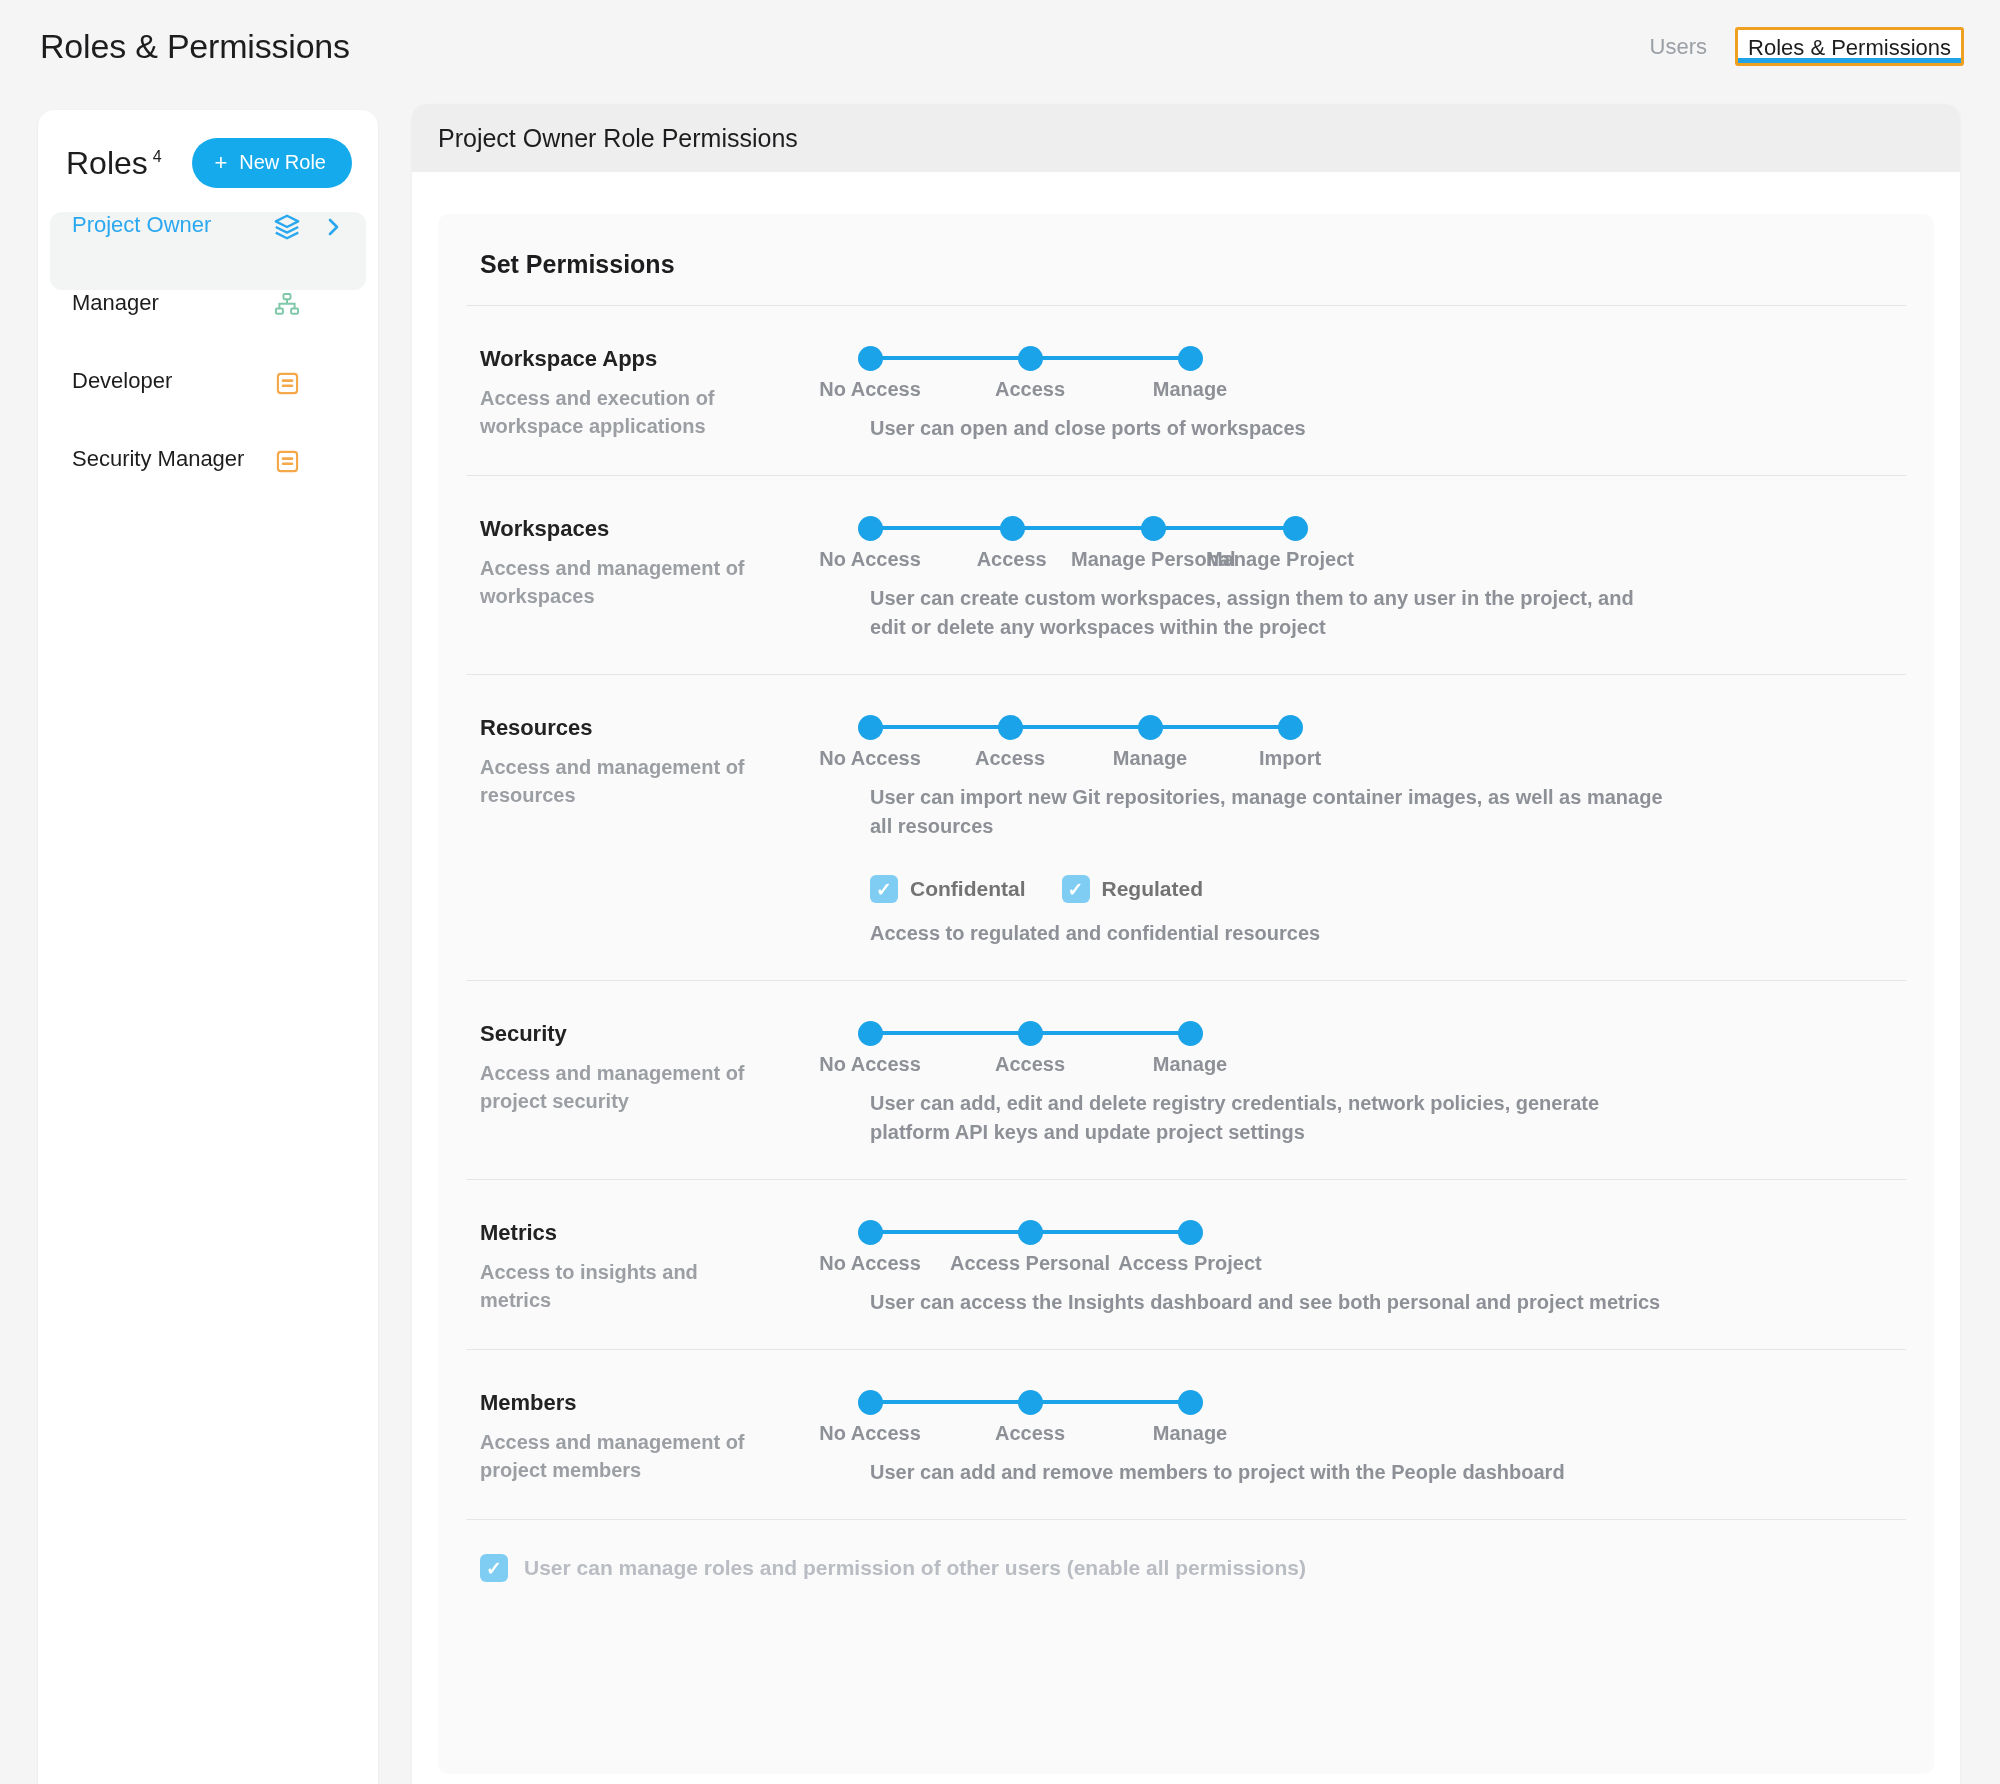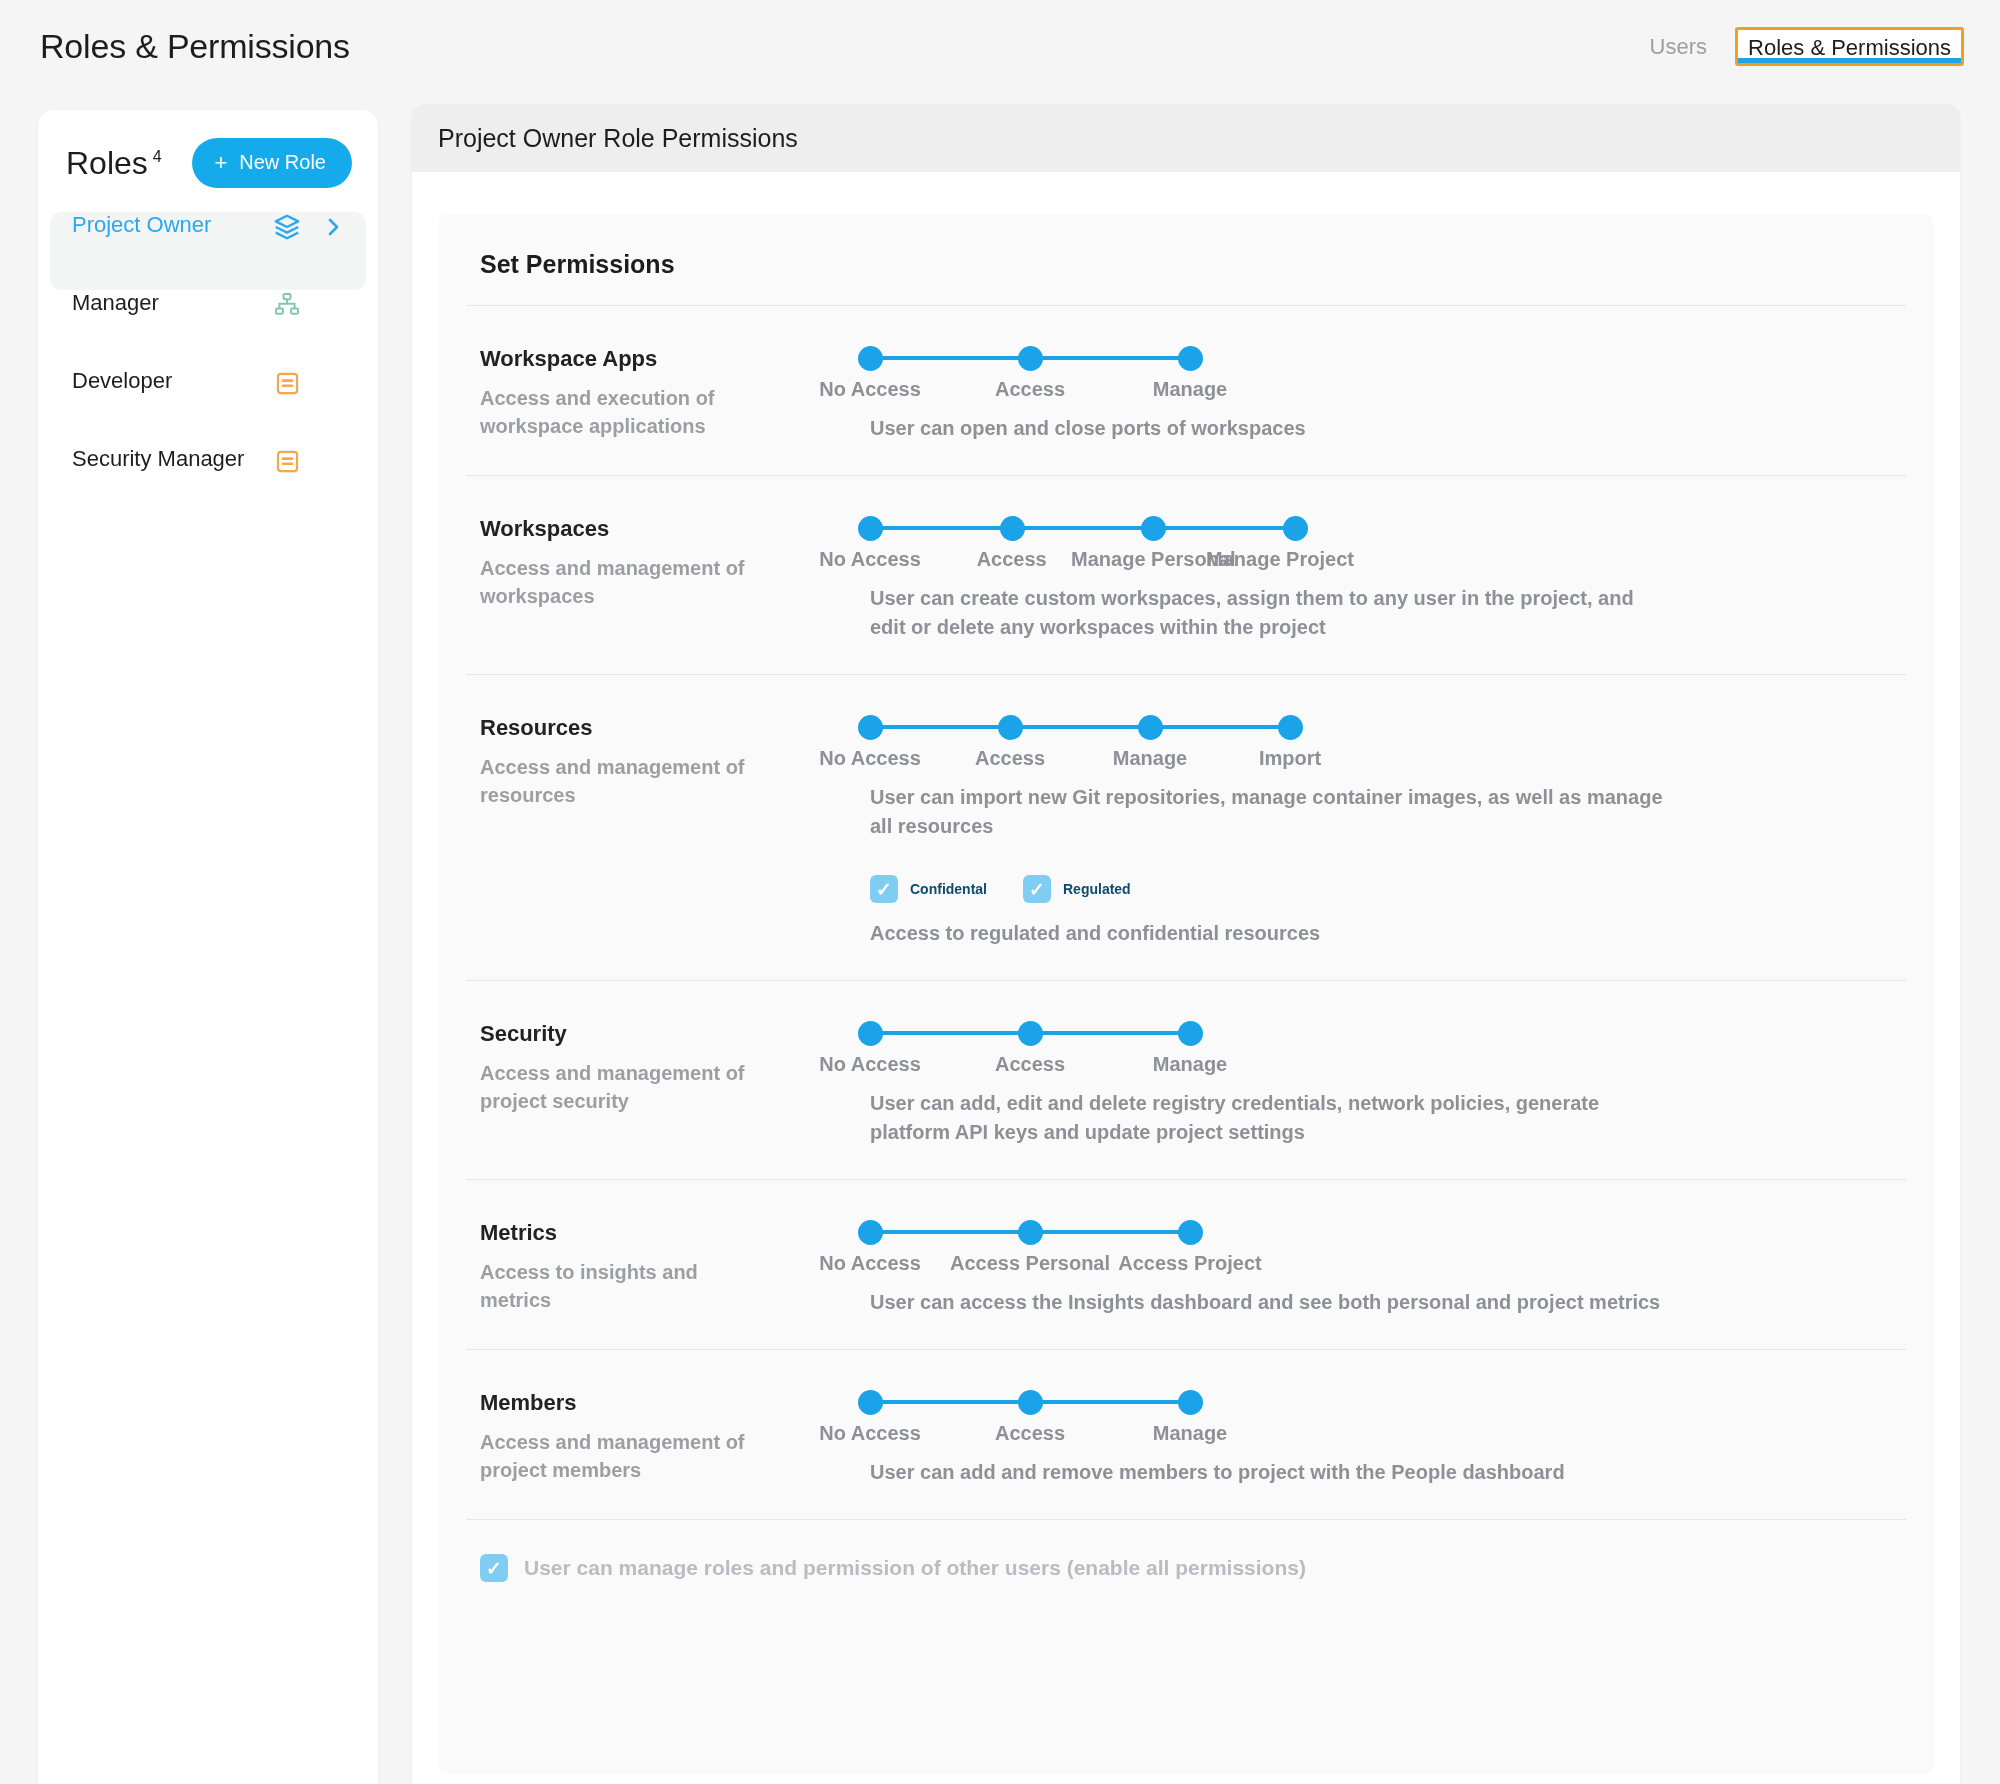--- a/index.html
+++ b/index.html
@@ -120,21 +120,21 @@
     margin-top: 16px; max-width: 800px;
   }
 
   .chk-row { display: flex; align-items: center; gap: 36px; margin-top: 34px; }
   .chk { display: flex; align-items: center; gap: 12px; }
   .chk-box {
     width: 28px; height: 28px; border-radius: 6px;
     background: #7fcdf2; display: flex; align-items: center; justify-content: center;
     color: #ffffff; font-size: 19px; line-height: 1; cursor: pointer;
   }
-  .chk-label { font-size: 14px; color: #0c4a6e; }
+  .chk-label { font-size: 21px; color: #737373; }
 
   .footer-chk { display: flex; align-items: center; gap: 16px; padding: 34px 0 40px 42px; }
   .footer-chk .chk-label { font-size: 21px; color: #b9bcc2; }
 </style>
 </head>
 <body>
 
 <div class="app">
 
   <div class="topbar">

